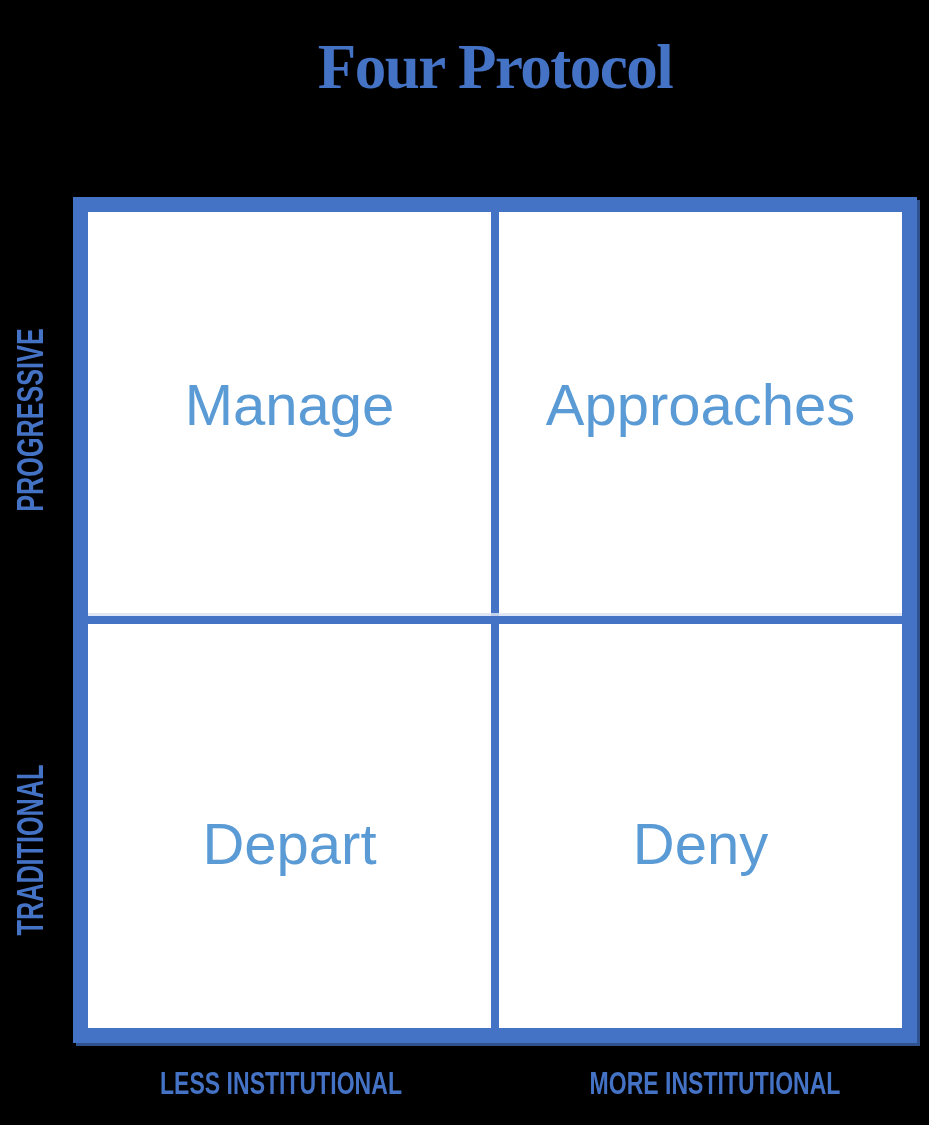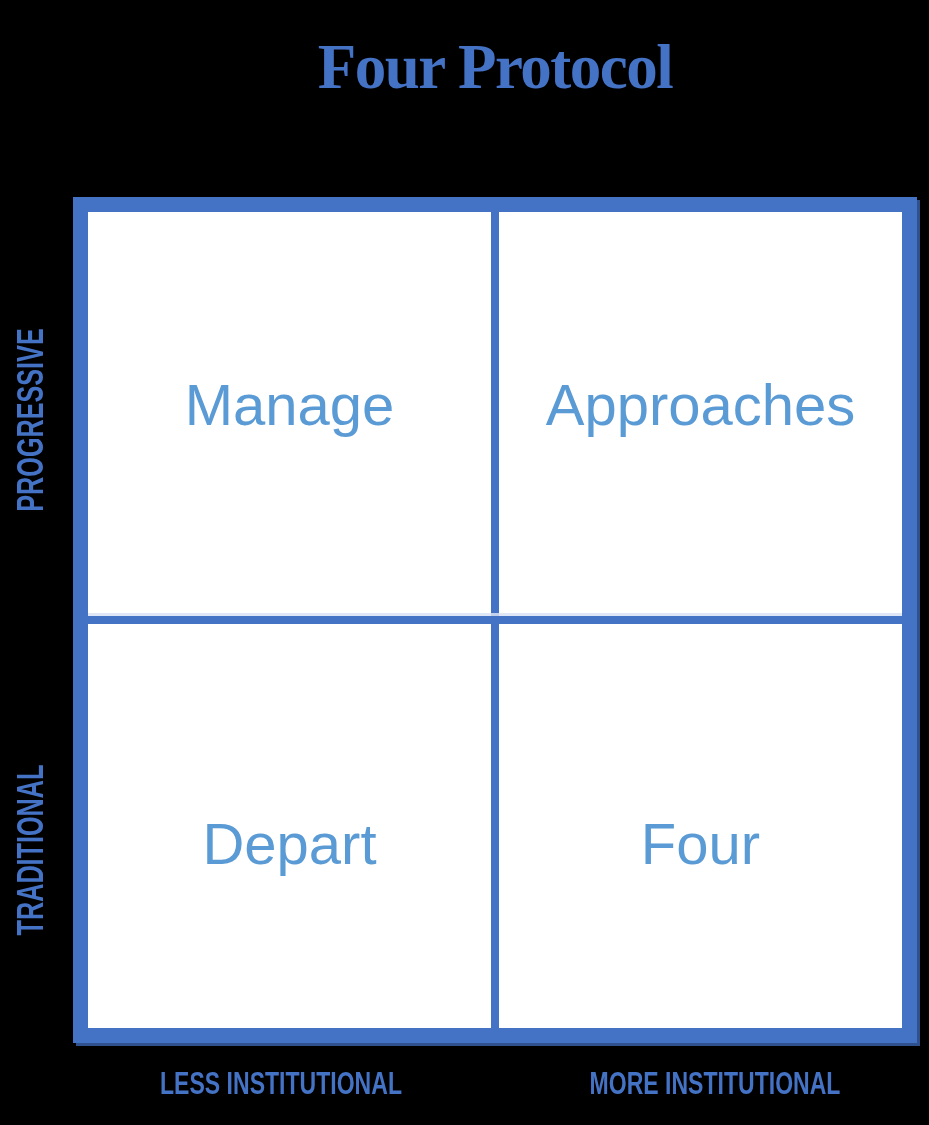--- a/index.html
+++ b/index.html
@@ -115,21 +115,21 @@
     <div class="cell top">
       <span>Manage</span>
     </div>
     <div class="cell top">
       <span>Approaches</span>
     </div>
     <div class="cell bottom">
       <span>Depart</span>
     </div>
     <div class="cell bottom">
-      <span>Four</span>
+      <span>Deny</span>
     </div>
   </div>
 
   <div class="vlabel progressive">PROGRESSIVE</div>
   <div class="vlabel traditional">TRADITIONAL</div>
 
   <div class="xlabel less">LESS INSTITUTIONAL</div>
   <div class="xlabel more">MORE INSTITUTIONAL</div>
 
 </div>

